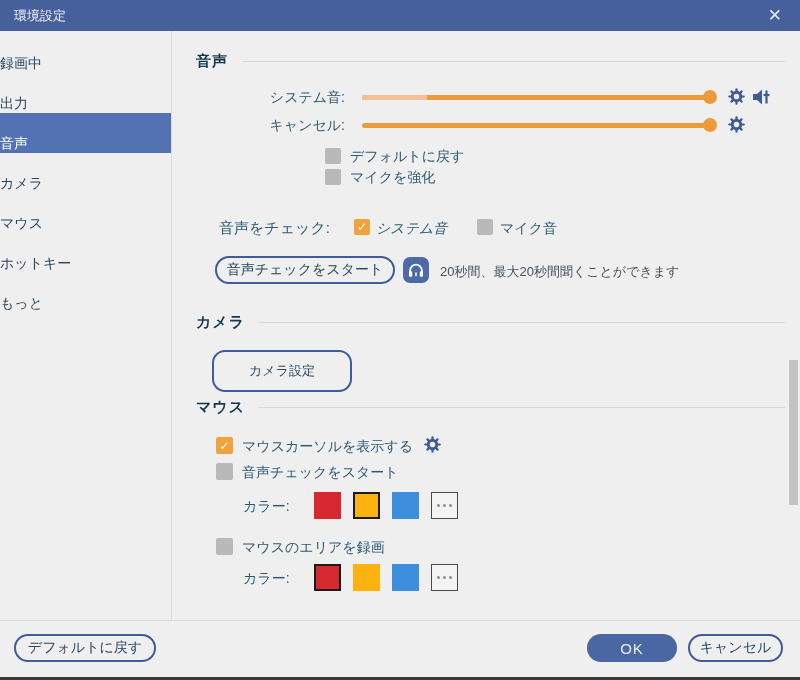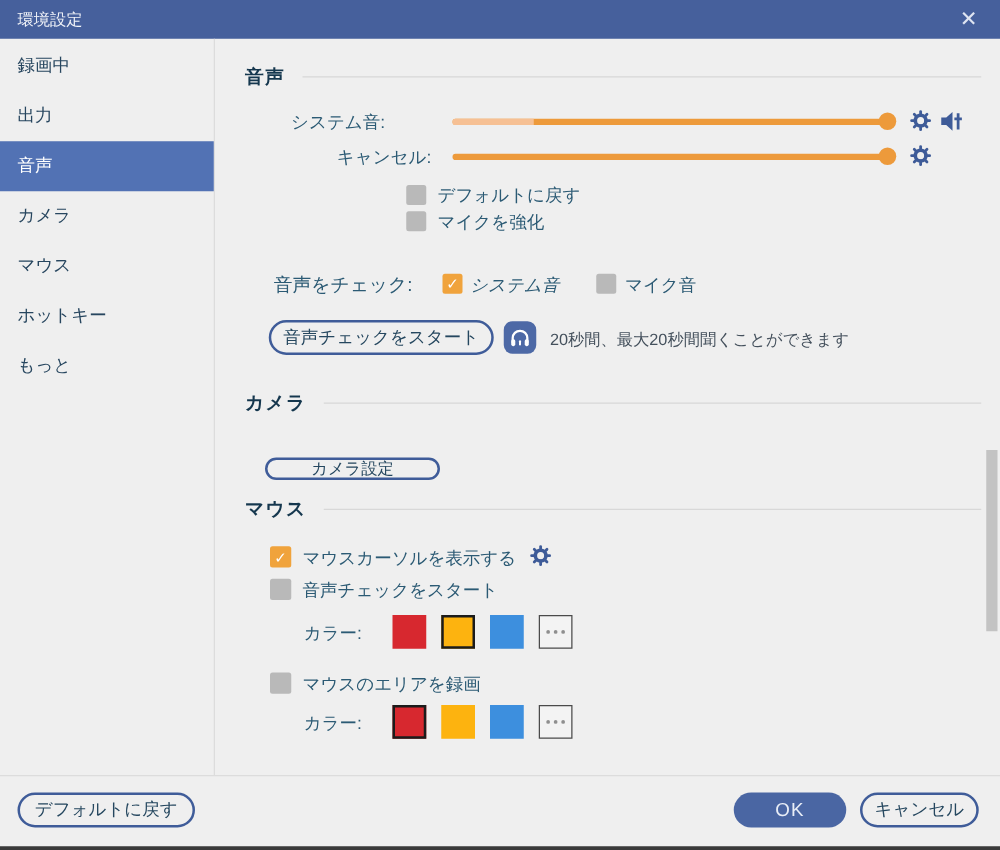--- a/index.html
+++ b/index.html
@@ -22,21 +22,21 @@
     margin-left:auto; color:#dfe5f2; font-size:17px; line-height:1;
     cursor:default; padding:2px 6px;
   }
 
   
   #sidebar {
     position:absolute; left:0; top:31px; width:172px; height:589px;
     border-right:1px solid #dcdcdc; padding-top:2px;
   }
   .side-item {
-    height:40px; display:flex; align-items:center; padding-left:14px;
+    height:40px; display:flex; align-items:flex-end; 
     font-size:14px; color:#27465f;
   }
   .side-item.selected { background:#5272b4; color:#ffffff; }
 
   
   #main { position:absolute; left:172px; top:31px; width:628px; height:589px; }
   .abs { position:absolute; }
 
   .sec-header { display:flex; align-items:center; height:18px; }
   .sec-header .sec-title { font-size:15px; font-weight:bold; color:#15374e; letter-spacing:1px; }
@@ -119,21 +119,21 @@
       </div>
   </div>
 
   <div id="main">
 
     <div class="sec-header abs" style="left:24px; top:21px; width:589px;">
       <span class="sec-title">音声</span>
       <span class="rule"></span>
     </div>
 
-    <div class="form-label r abs" style="left:24px; top:58px; width:149px;text-align:center;">システム音:</div>
+    <div class="form-label r abs" style="left:24px; top:58px; width:149px;">システム音:</div>
     <div class="slider-track abs" style="left:190px; top:64px; width:348px;">
       <div class="level" style="width:65px;"></div>
     </div>
     <div class="slider-handle abs" style="left:531px; top:59px;"></div>
     <span class="icon-btn abs" style="left:556px; top:57px;">
       <svg width="17" height="17" viewBox="0 0 20 20">
         <g stroke="#3e5b98" stroke-width="2.6" stroke-linecap="round">
           <line x1="10" y1="1.5" x2="10" y2="5"></line>
             <line x1="10" y1="15" x2="10" y2="18.5"></line>
           <line x1="1.5" y1="10" x2="5" y2="10"></line>
@@ -192,21 +192,21 @@
         <rect x="14.2" y="11.5" width="3.6" height="6.2" rx="1.6" fill="#ffffff"></rect>
         <rect x="9.1" y="12.5" width="1.8" height="4.6" rx="0.9" fill="#ffffff"></rect>
       </svg>
     </span>
     <div class="note abs" style="left:268px; top:232px;">20秒間、最大20秒間聞くことができます</div>
 
     <div class="sec-header abs" style="left:24px; top:282px; width:589px;">
       <span class="sec-title">カメラ</span>
       <span class="rule"></span>
     </div>
-    <button class="pill-btn abs" style="left:40px; top:319px; width:140px; height:18px; font-size:13px; border-radius:13px;margin-top:16px;">カメラ設定</button>
+    <button class="pill-btn abs" style="left:40px; top:319px; width:140px; height:42px; font-size:13px; border-radius:13px;">カメラ設定</button>
 
     <div class="sec-header abs" style="left:24px; top:367px; width:589px;">
       <span class="sec-title">マウス</span>
       <span class="rule"></span>
     </div>
 
     <div class="cb checked abs" style="left:44px; top:406px; width:17px; height:17px;"></div>
     <div class="cb-label abs" style="left:70px; top:407px;">マウスカーソルを表示する</div>
     <span class="icon-btn abs" style="left:252px; top:405px;">
       <svg width="17" height="17" viewBox="0 0 20 20">

